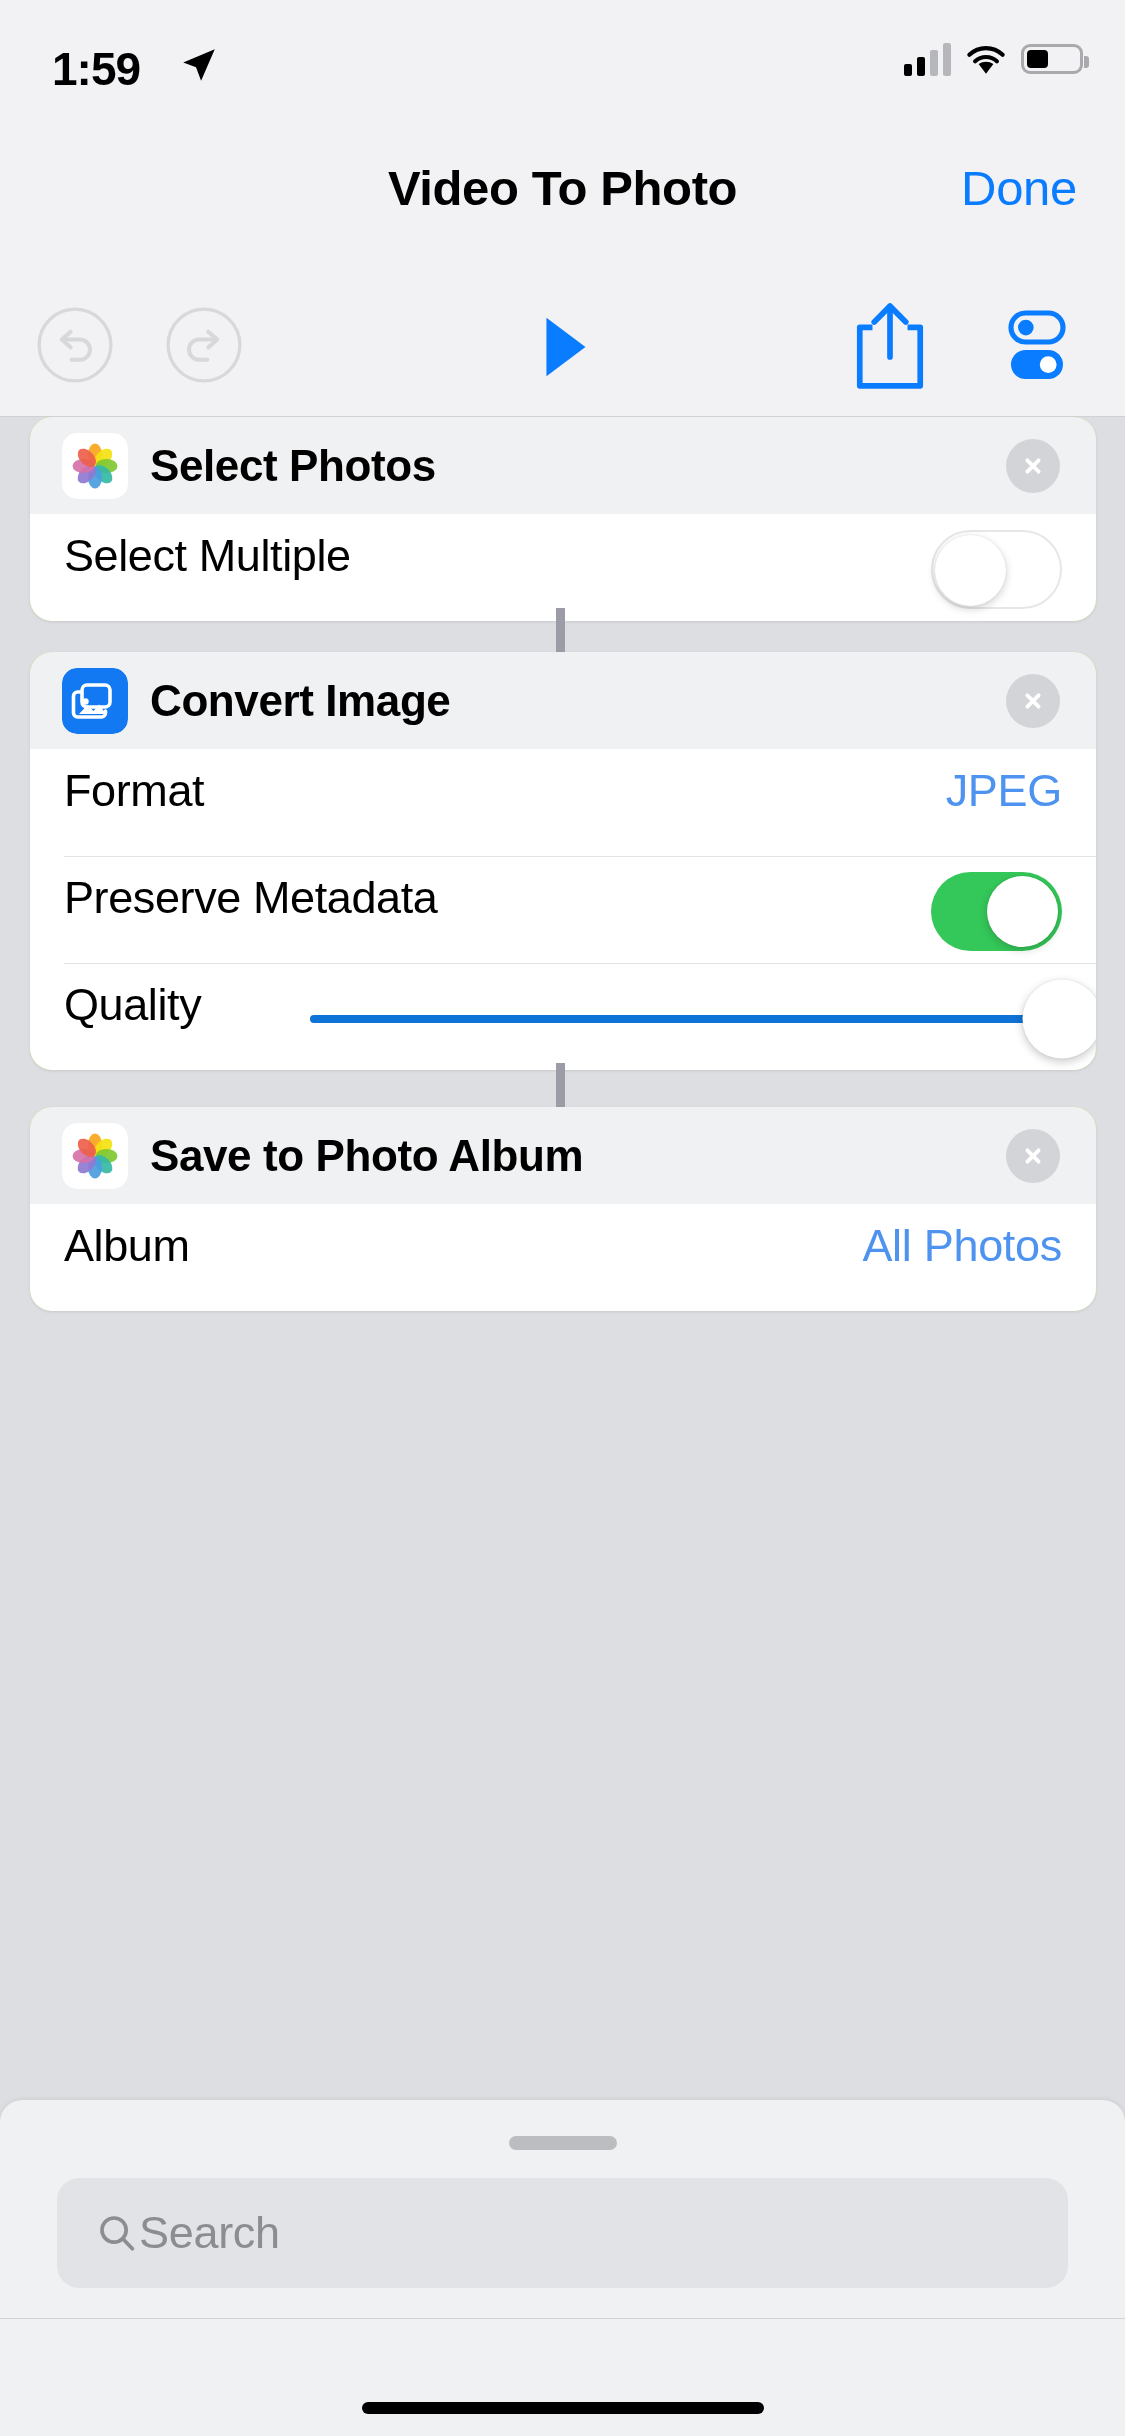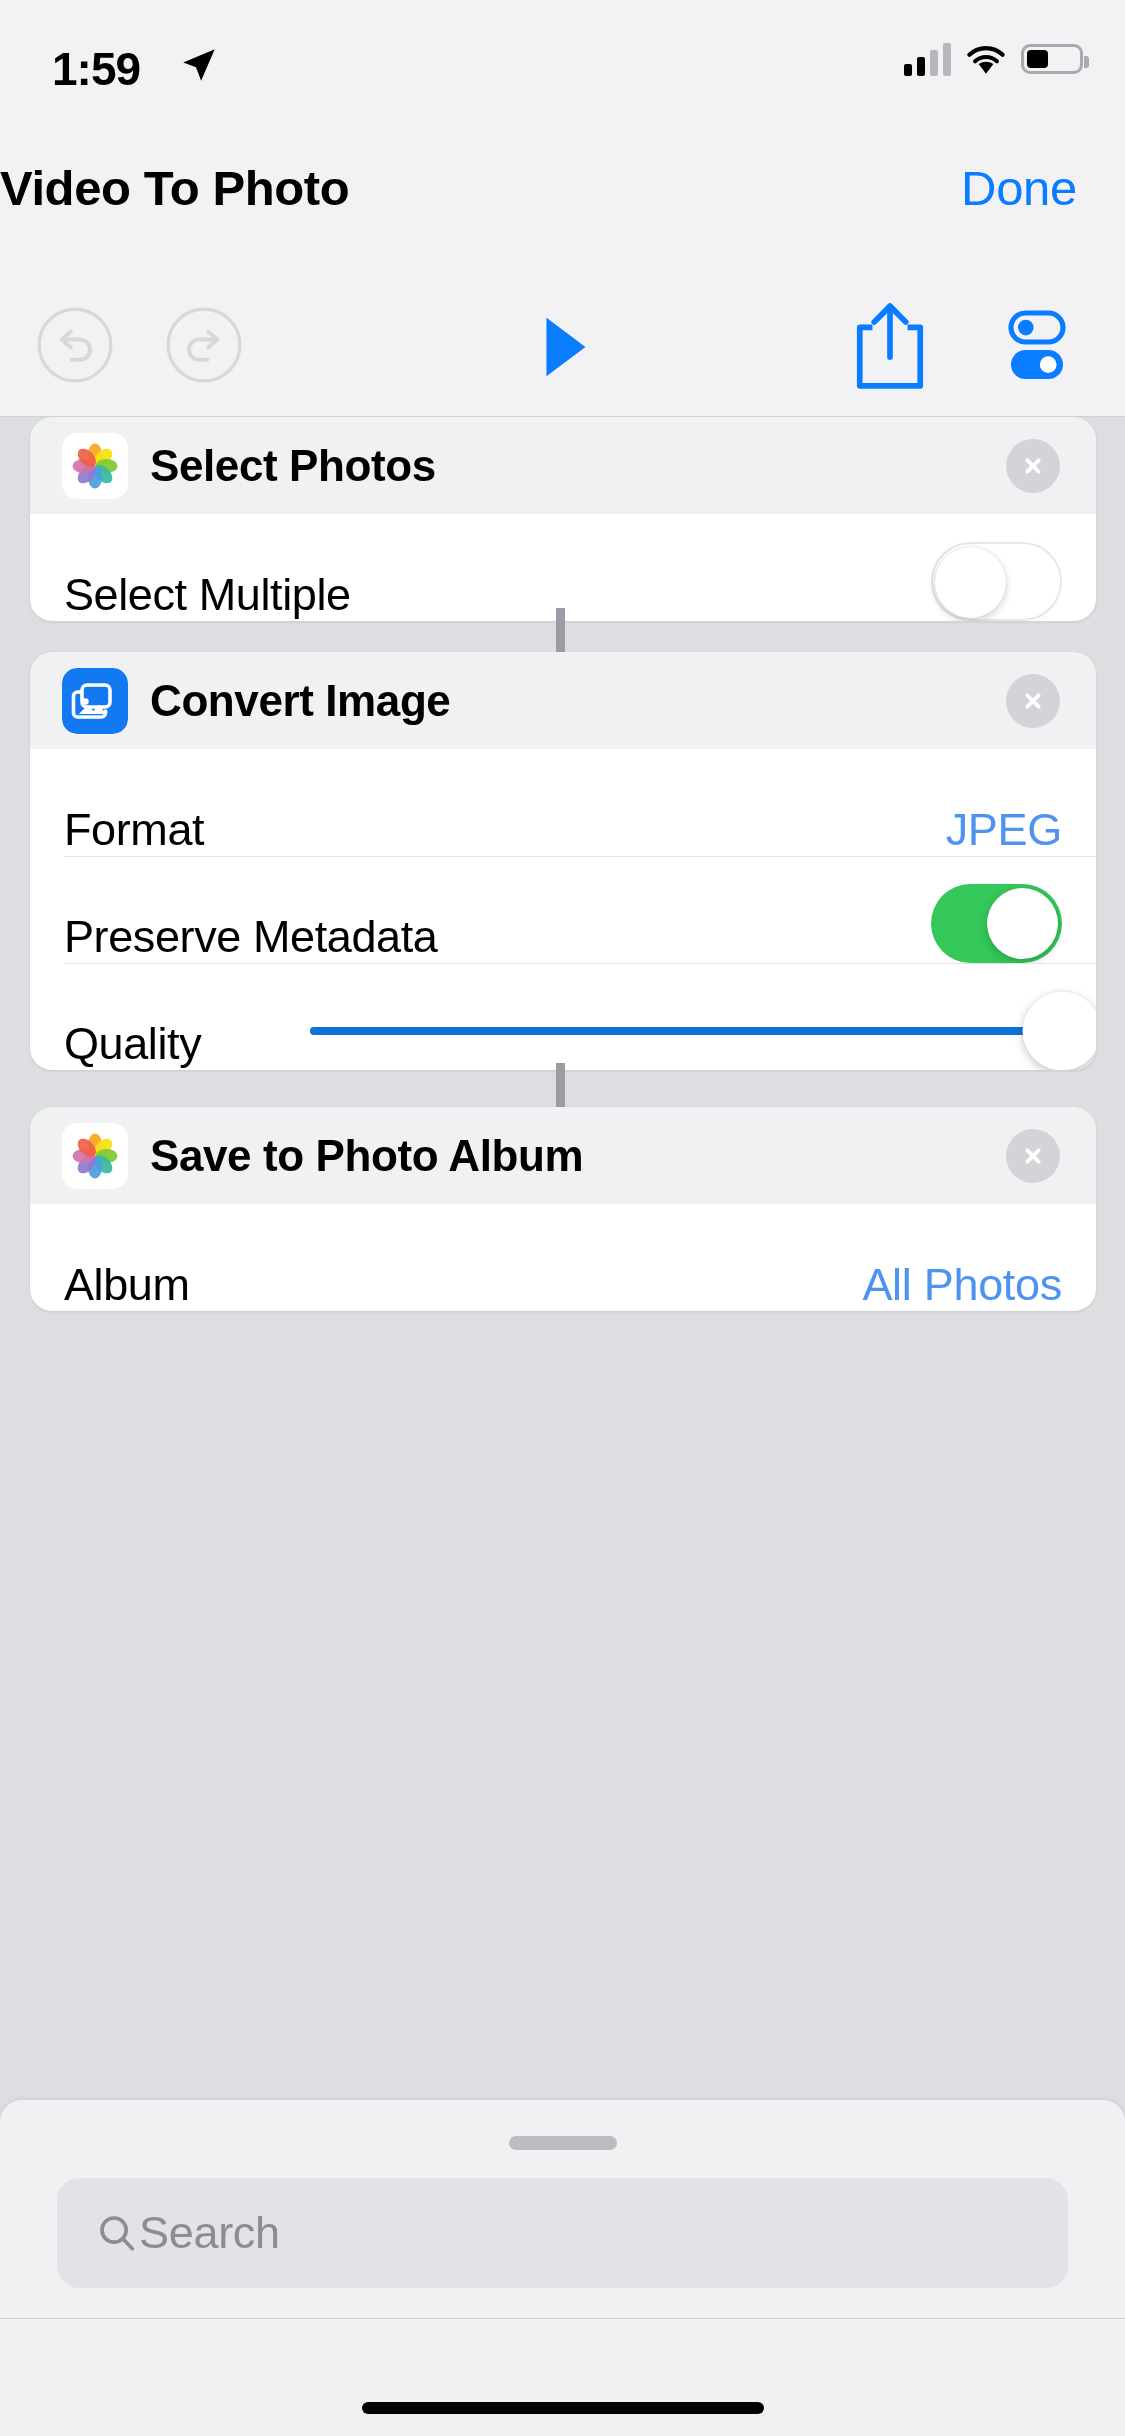--- a/index.html
+++ b/index.html
@@ -38,21 +38,21 @@
     content:""; position:absolute; right:-9px; top:9px;
     width:5px; height:12px; background:#a9aaae; border-radius:0 3px 3px 0;
   }
 
   
   .navbar {
     position:absolute; top:132px; left:0; width:1125px; height:148px;
     background:#f2f2f4;
   }
   .nav-title {
-    position:absolute; left:0; right:0; top:28px; text-align:left;
+    position:absolute; left:0; right:0; top:28px; text-align:center;
     font-size:49px; font-weight:700; color:#000; letter-spacing:-0.4px;
   }
   .nav-done {
     position:absolute; right:48px; top:28px;
     font-size:49px; font-weight:400; color:#0a7cff; letter-spacing:-0.3px;
   }
 
   
   .toolbar {
     position:absolute; top:280px; left:0; width:1125px; height:137px;
@@ -88,21 +88,21 @@
   }
   .app-icon { width:66px; height:66px; border-radius:15px; flex:0 0 auto; }
   .close-btn {
     position:absolute; right:36px; top:50%; transform:translateY(-50%);
     width:54px; height:54px; border-radius:50%; background:#d2d4d7;
     display:flex; align-items:center; justify-content:center;
   }
 
   .row {
     position:relative; height:107px; background:#fff;
-    display:flex; align-items:flex-end; padding:0 34px;gap:44px;
+    display:flex; align-items:flex-start; padding:16px 34px;gap:44px;
   }
   .row + .row:before {
     content:""; position:absolute; left:34px; right:0; top:0;
     height:1px; background:#e2e3e5;
   }
   .row-label {
     font-size:45px; font-weight:400; color:#000; letter-spacing:-0.4px;
   }
   .row-value {
     margin-left:auto; font-size:45px; color:#4d93ef; letter-spacing:-0.3px;

